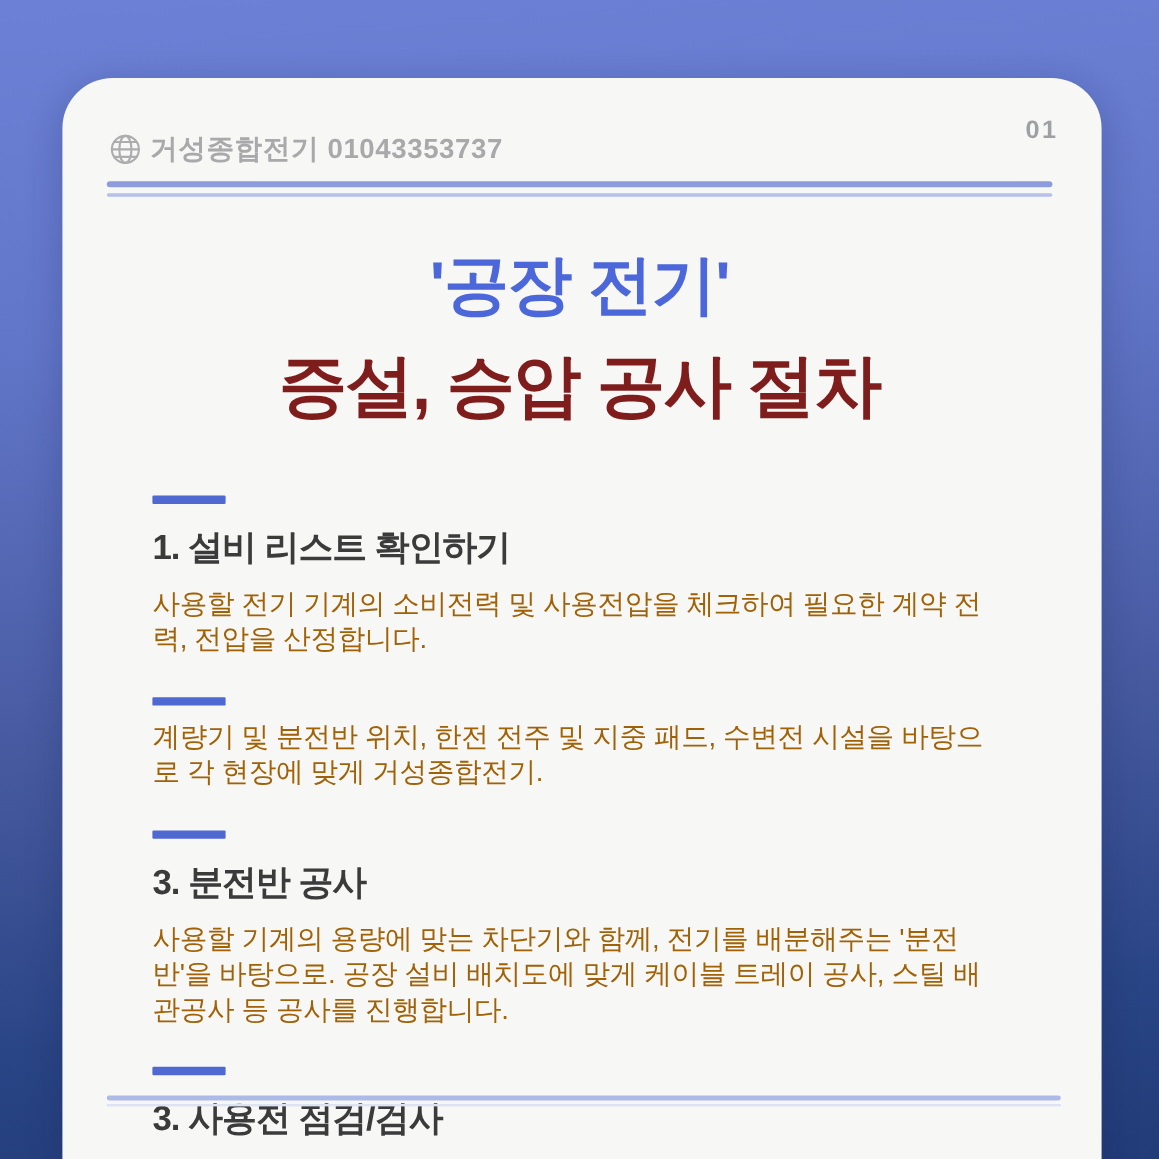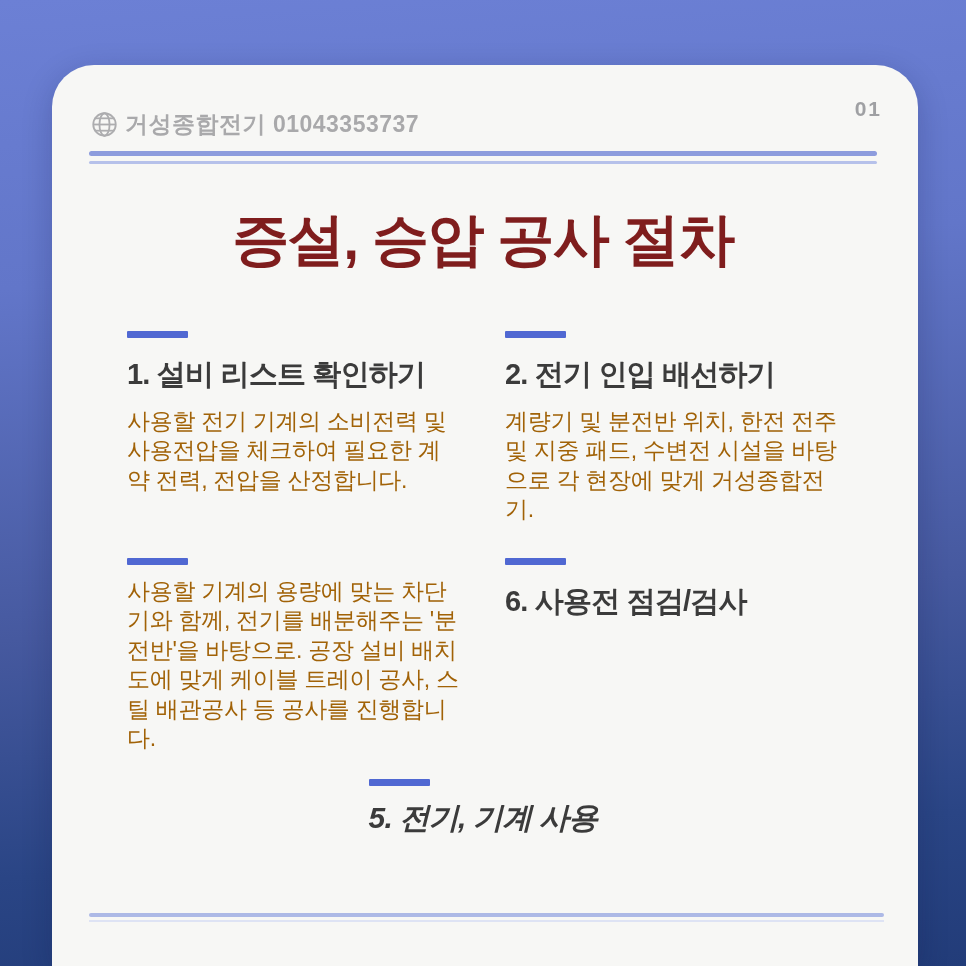--- a/index.html
+++ b/index.html
@@ -44,21 +44,21 @@
     color: #4C67DA; font-size: 54px; font-weight: bold; letter-spacing: -1px;
   }
   .title-line2 {
     color: #7f1d1d; font-size: 57px; font-weight: bold; letter-spacing: -1.5px;
     margin-top: 9px;
   }
   
   .grid {
     margin: 52px 38px 0 38px;
     display: grid;
-    grid-template-columns: 1fr 1fr;
+    grid-template-columns: 1fr;
     column-gap: 44px;
     row-gap: 33px;
   }
   .bar {
     width: 61px; height: 7px; background: #5068D2; border-radius: 1px;
   }
   .section h3 {
     margin-top: 17px;
     font-size: 29px; font-weight: bold; color: #3B3B3B; letter-spacing: -0.8px;
   }
@@ -102,45 +102,46 @@
     </div>
 
     <div class="page-number">01</div>
 
     <div class="header-divider">
       <div class="line-thick"></div>
       <div class="line-thin"></div>
     </div>
 
     <div class="title-block">
+      <div class="title-line1">'공장 전기'</div>
       <div class="title-line2">증설, 승압 공사 절차</div>
     </div>
 
     <div class="grid">
 
       <div class="section">
         <div class="bar"></div>
         <h3>1. 설비 리스트 확인하기</h3>
         <p>사용할 전기 기계의 소비전력 및 사용전압을 체크하여 필요한 계약 전력, 전압을 산정합니다.</p>
       </div>
 
       <div class="section">
         <div class="bar"></div>
-        <h3>2. 전기 인입 배선하기</h3>
         <p>계량기 및 분전반 위치, 한전 전주 및 지중 패드, 수변전 시설을 바탕으로 각 현장에 맞게 거성종합전기.</p>
       </div>
 
       <div class="section">
         <div class="bar"></div>
+        <h3>3. 분전반 공사</h3>
         <p>사용할 기계의 용량에 맞는 차단기와 함께, 전기를 배분해주는 '분전반'을 바탕으로. 공장 설비 배치도에 맞게 케이블 트레이 공사, 스틸 배관공사 등 공사를 진행합니다.</p>
       </div>
 
       <div class="section">
         <div class="bar"></div>
-        <h3>6. 사용전 점검/검사</h3>
+        <h3>3. 사용전 점검/검사</h3>
       </div>
 
     </div>
 
     <div class="final-step">
       <div class="final-inner">
         <div class="bar"></div>
         <h3>5. 전기, 기계 사용</h3>
       </div>
     </div>

